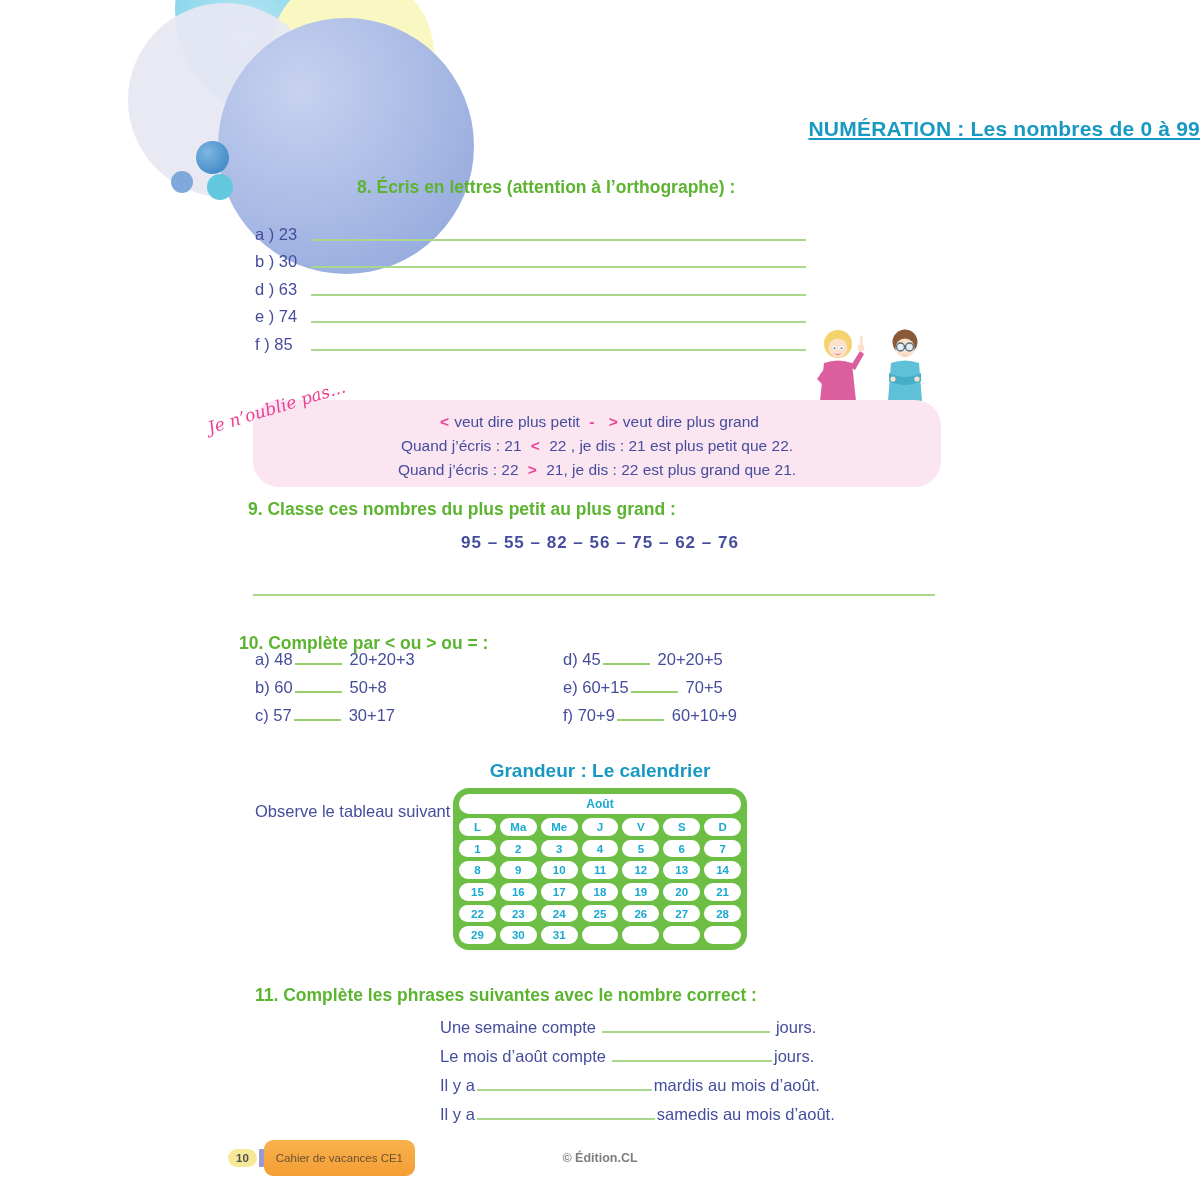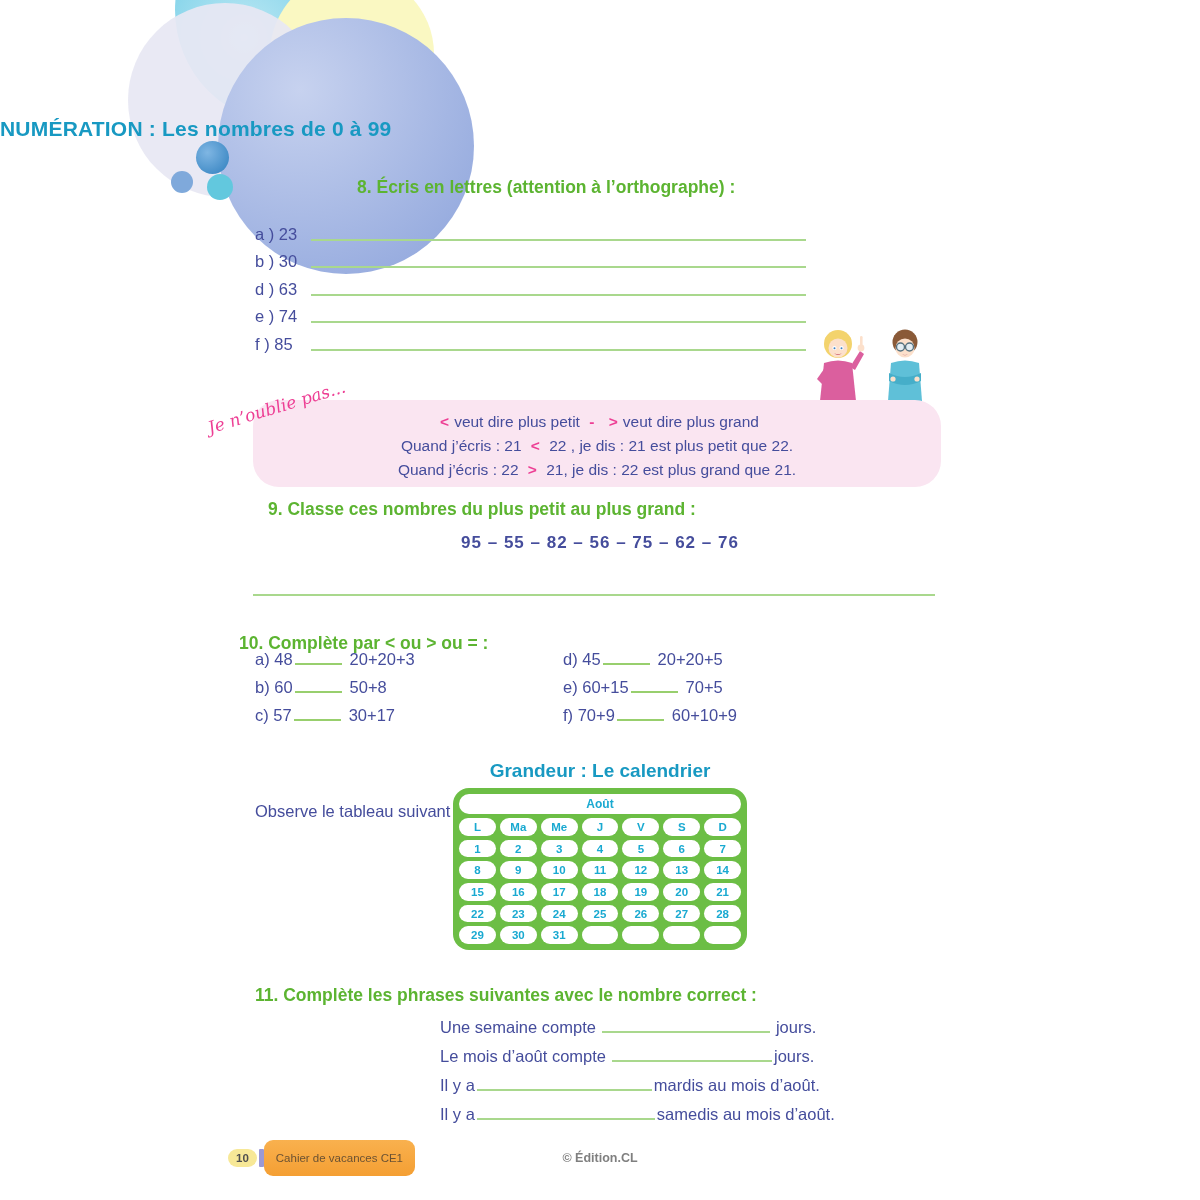--- a/index.html
+++ b/index.html
@@ -12,26 +12,26 @@
           background:radial-gradient(circle at 30% 62%,#bfe9f4,#2fb5db);}
   .b-yellow{left:270px;top:-28px;width:164px;height:164px;background:#faf8c2;}
   .b-lav{left:128px;top:3px;width:194px;height:194px;background:#e7e7f3;opacity:.93;}
   .b-peri{left:218px;top:18px;width:256px;height:256px;
           background:radial-gradient(circle at 32% 28%,#c7d2ef,#8ca3db);}
   .b-cy2{left:207px;top:174px;width:26px;height:26px;background:#62c8de;}
   .b-dark{left:196px;top:141px;width:33px;height:33px;
           background:radial-gradient(circle at 35% 35%,#7fb6e3,#2f7fbe);}
   .b-sm{left:171px;top:171px;width:22px;height:22px;background:#7fa9db;}
 
-  .page-title{position:absolute;top:117px;left:0;width:100%;text-align:left;
-              color:#1899c2;font-weight:bold;font-size:21px;letter-spacing:.2px;}
+  .page-title{position:absolute;top:117px;left:0;width:100%;text-align:right;
+              color:#1899c2;font-weight:bold;font-size:21px;letter-spacing:.2px;text-decoration:underline;}
 
   .ex-heading{position:absolute;color:#5cb431;font-weight:bold;font-size:17.5px;}
   #ex8-heading{left:357px;top:177px;}
-  #ex9-heading{left:268px;top:499px;}
+  #ex9-heading{left:248px;top:499px;}
   #ex10-heading{left:239px;top:609px;margin-top:24px;}
   #ex11-heading{left:255px;top:985px;}
 
   
   #ex8-list{position:absolute;left:255px;top:216px;width:551px;}
   .ex8-row{display:flex;align-items:flex-end;height:27.6px;color:#454d9c;font-size:16.5px;}
   .ex8-label{width:56px;flex:none;}
   .answer-line{flex:1;border-bottom:2px solid #a9d88d;margin-bottom:3px;height:0;}
 
   

